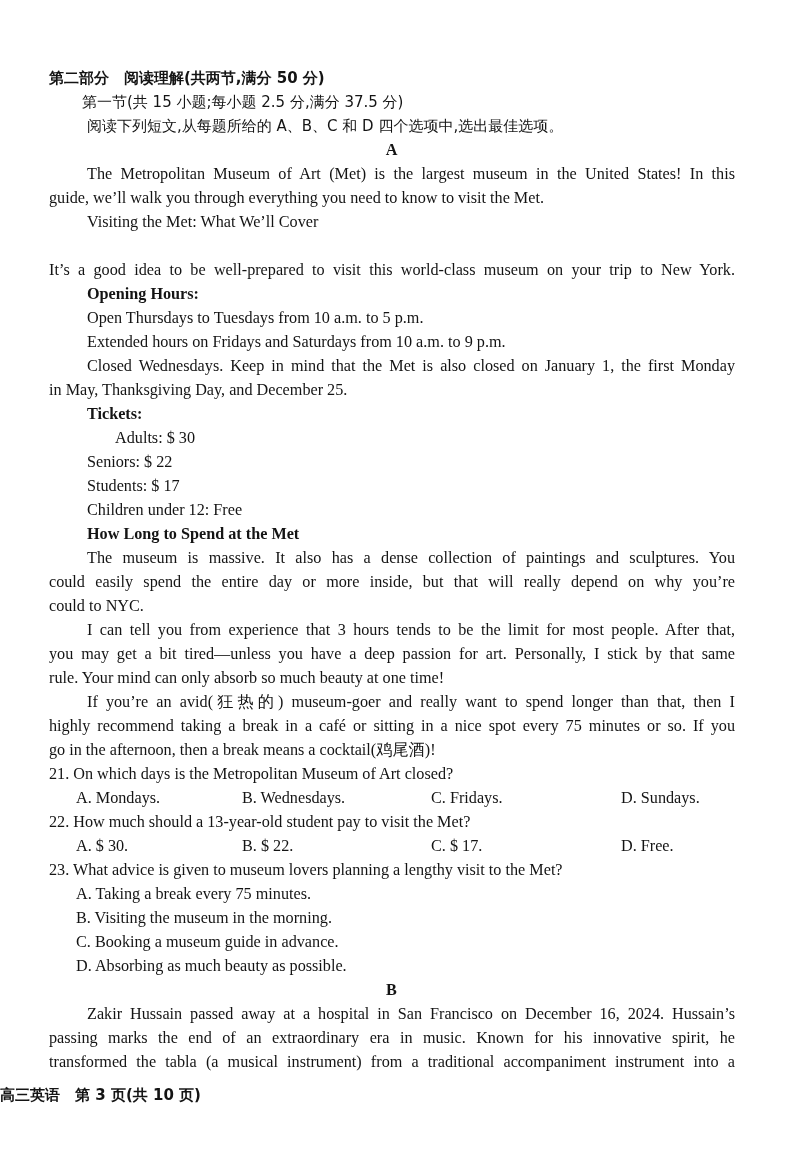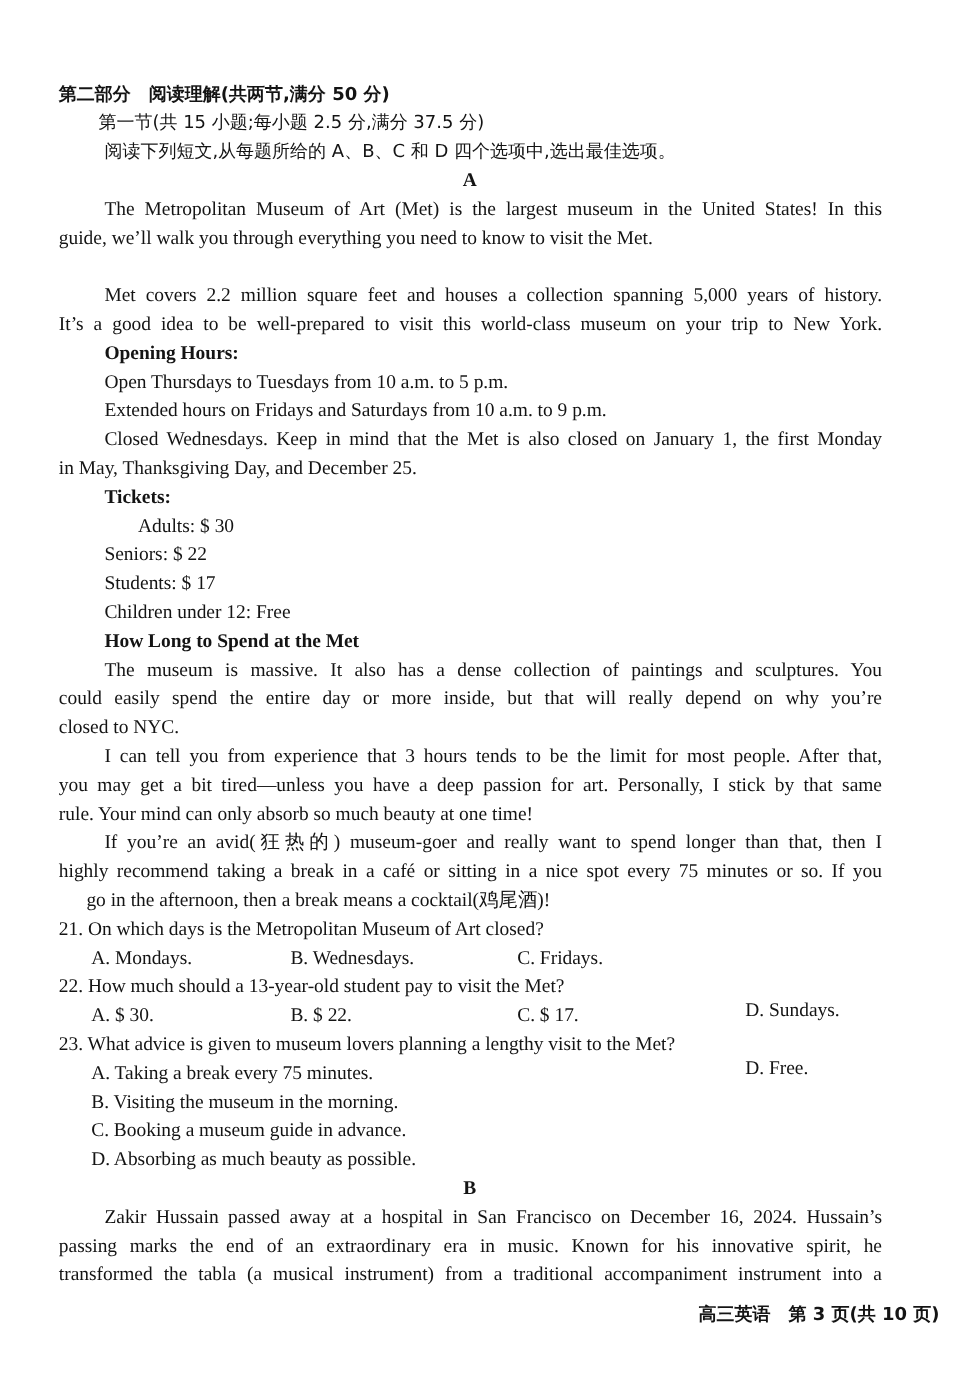--- a/index.html
+++ b/index.html
@@ -12,64 +12,64 @@
     .page { position: absolute; left: 0; top: 8px; width: 783px; height: 1151px; text-decoration: underline; }
     .line { position: absolute; left: 49px; right: 48px; white-space: nowrap; line-height: 24px; height: 24px; }
     .indent { left: 87px; }
     .just { text-align: justify; text-align-last: justify; white-space: normal; }
     .bold { font-weight: bold; }
     .sans-bold { font-family: "DejaVu Sans", "Liberation Sans", sans-serif; font-weight: bold; font-size: 15px; }
     .cjk { font-family: "DejaVu Sans", "Liberation Sans", sans-serif; font-size: 15px; }
     .center { left: 0; right: 0; text-align: center; }
     .opts { position: absolute; left: 76px; right: 48px; height: 24px; line-height: 24px; }
     .opts span { position: absolute; top: 0; white-space: nowrap; }
-    .o1 { left: 0; } .o2 { left: 166px; } .o3 { left: 355px; } .o4 { left: 545px; margin-top: 44px; }
-    .footer { position: absolute; left: 0; right: 0; top: 1078px; text-align: right;
+    .o1 { left: 0; } .o2 { left: 166px; } .o3 { left: 355px; } .o4 { left: 545px; }
+    .footer { position: absolute; left: 0; right: 0; top: 1078px; text-align: left;
       font-family: "DejaVu Sans", "Liberation Sans", sans-serif; font-weight: bold; font-size: 15px; }
   </style>
 </head>
 <body>
 
 <div class="page">
 
   <div class="line sans-bold" style="top:58px;">第二部分　阅读理解(共两节,满分 50 分)</div>
   <div class="line cjk" style="top:82px;margin-left:33px;">第一节(共 15 小题;每小题 2.5 分,满分 37.5 分)</div>
   <div class="line indent cjk" style="top:106px;">阅读下列短文,从每题所给的 A、B、C 和 D 四个选项中,选出最佳选项。</div>
 
   <div class="line center bold" style="top:130px;">A</div>
 
   <div class="line indent just" style="top:154px;">The Metropolitan Museum of Art (Met) is the largest museum in the United States! In this</div>
   <div class="line" style="top:178px;">guide, we’ll walk you through everything you need to know to visit the Met.</div>
-  <div class="line indent just" style="top:226px;">Met covers 2.2 million square feet and houses a collection spanning 5,000 years of history.</div>
+  <div class="line indent" style="top:202px;">Visiting the Met: What We’ll Cover</div>
   <div class="line just" style="top:250px;">It’s a good idea to be well-prepared to visit this world-class museum on your trip to New York.</div>
 
   <div class="line indent bold" style="top:274px;">Opening Hours:</div>
   <div class="line indent" style="top:298px;">Open Thursdays to Tuesdays from 10 a.m.  to 5 p.m.</div>
   <div class="line indent" style="top:322px;">Extended hours on Fridays and Saturdays from 10 a.m.  to 9 p.m.</div>
   <div class="line indent just" style="top:346px;">Closed Wednesdays. Keep in mind that the Met is also closed on January 1, the first Monday</div>
   <div class="line" style="top:370px;">in May, Thanksgiving Day, and December 25.</div>
 
   <div class="line indent bold" style="top:394px;">Tickets:</div>
   <div class="line indent" style="top:418px;margin-left:28px;">Adults: $ 30</div>
   <div class="line indent" style="top:442px;">Seniors: $ 22</div>
   <div class="line indent" style="top:466px;">Students: $ 17</div>
   <div class="line indent" style="top:490px;">Children under 12: Free</div>
 
   <div class="line indent bold" style="top:514px;">How Long to Spend at the Met</div>
   <div class="line indent just" style="top:538px;">The museum is massive. It also has a dense collection of paintings and sculptures. You</div>
   <div class="line just" style="top:562px;">could easily spend the entire day or more inside, but that will really depend on why you’re</div>
-  <div class="line" style="top:586px;">closed to NYC.</div>
+  <div class="line" style="top:586px;">could to NYC.</div>
 
   <div class="line indent just" style="top:610px;">I can tell you from experience that 3 hours tends to be the limit for most people. After that,</div>
   <div class="line just" style="top:634px;">you may get a bit tired—unless you have a deep passion for art. Personally, I stick by that same</div>
   <div class="line" style="top:658px;">rule. Your mind can only absorb so much beauty at one time!</div>
 
   <div class="line indent just" style="top:682px;">If you’re an avid(狂热的) museum-goer and really want to spend longer than that, then I</div>
   <div class="line just" style="top:706px;">highly recommend taking a break in a café or sitting in a nice spot every 75 minutes or so. If you</div>
-  <div class="line" style="top:730px;margin-left:23px;">go in the afternoon, then a break means a cocktail(鸡尾酒)!</div>
+  <div class="line" style="top:730px;">go in the afternoon, then a break means a cocktail(鸡尾酒)!</div>
 
   <div class="line" style="top:754px;">21. On which days is the Metropolitan Museum of Art closed?</div>
   <div class="opts" style="top:778px;">
     <span class="o1">A. Mondays.</span>
     <span class="o2">B. Wednesdays.</span>
     <span class="o3">C. Fridays.</span>
     <span class="o4">D. Sundays.</span>
   </div>
 
   <div class="line" style="top:802px;">22. How much should a 13-year-old student pay to visit the Met?</div>

